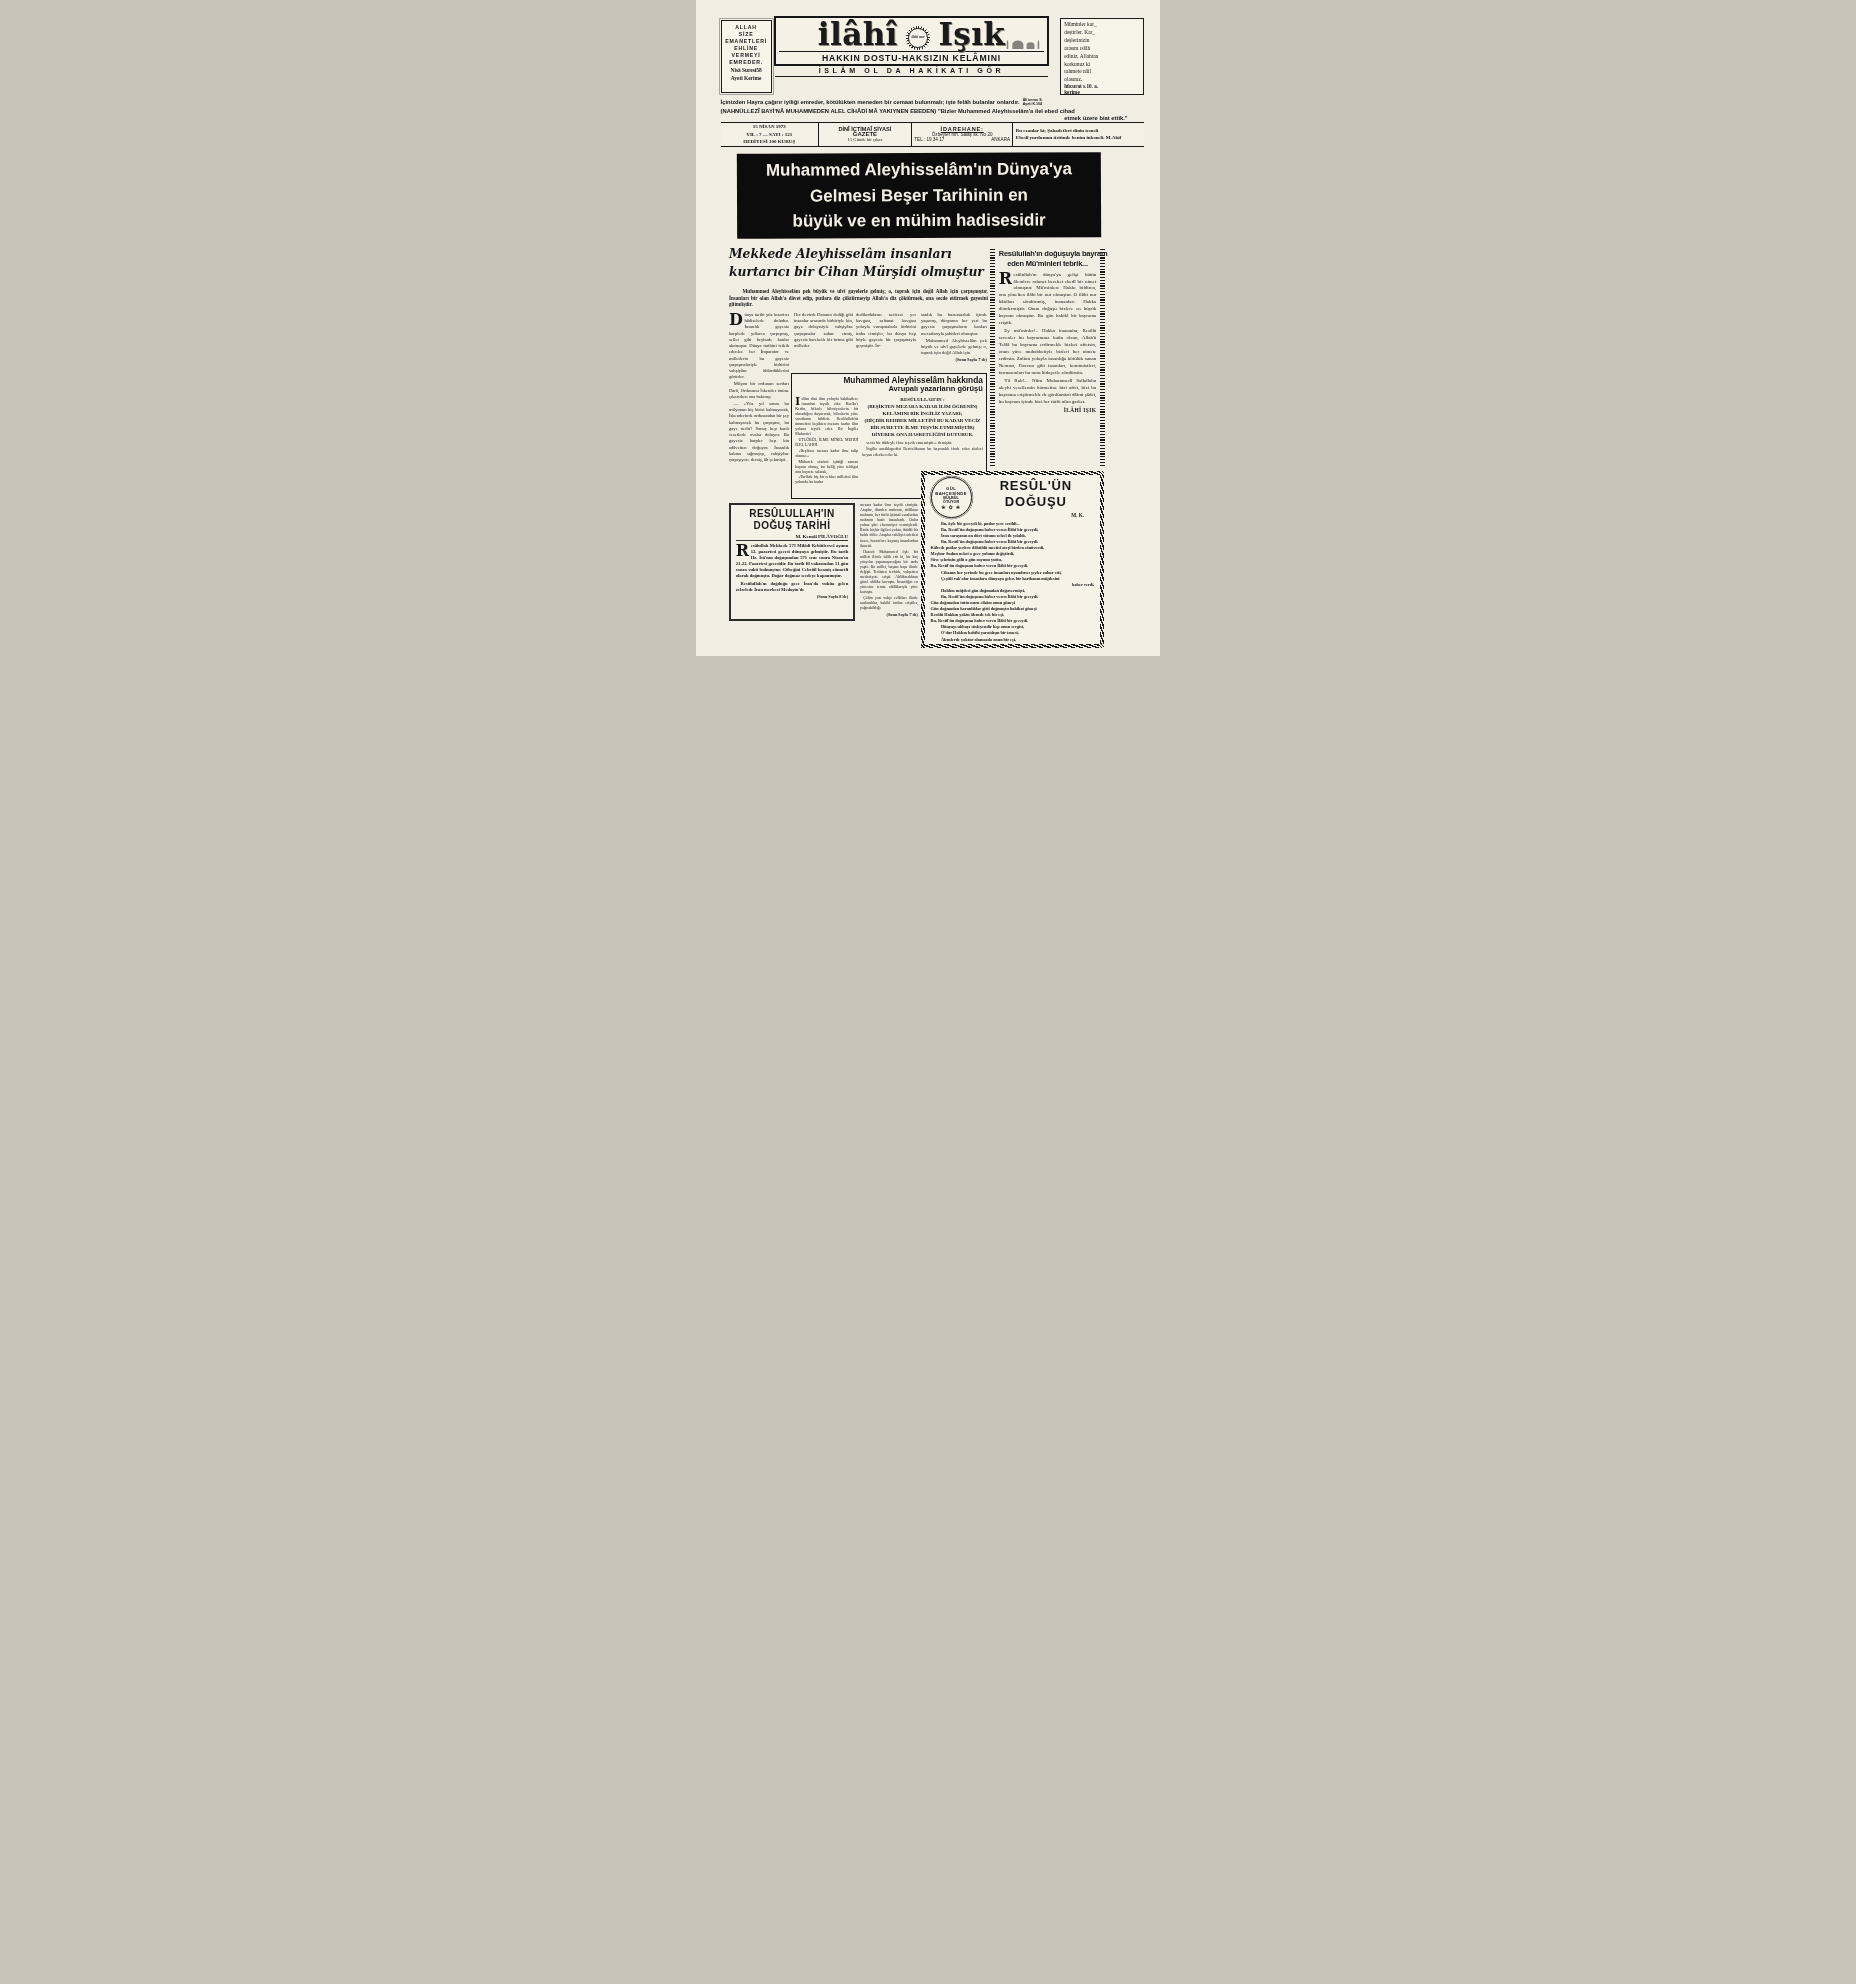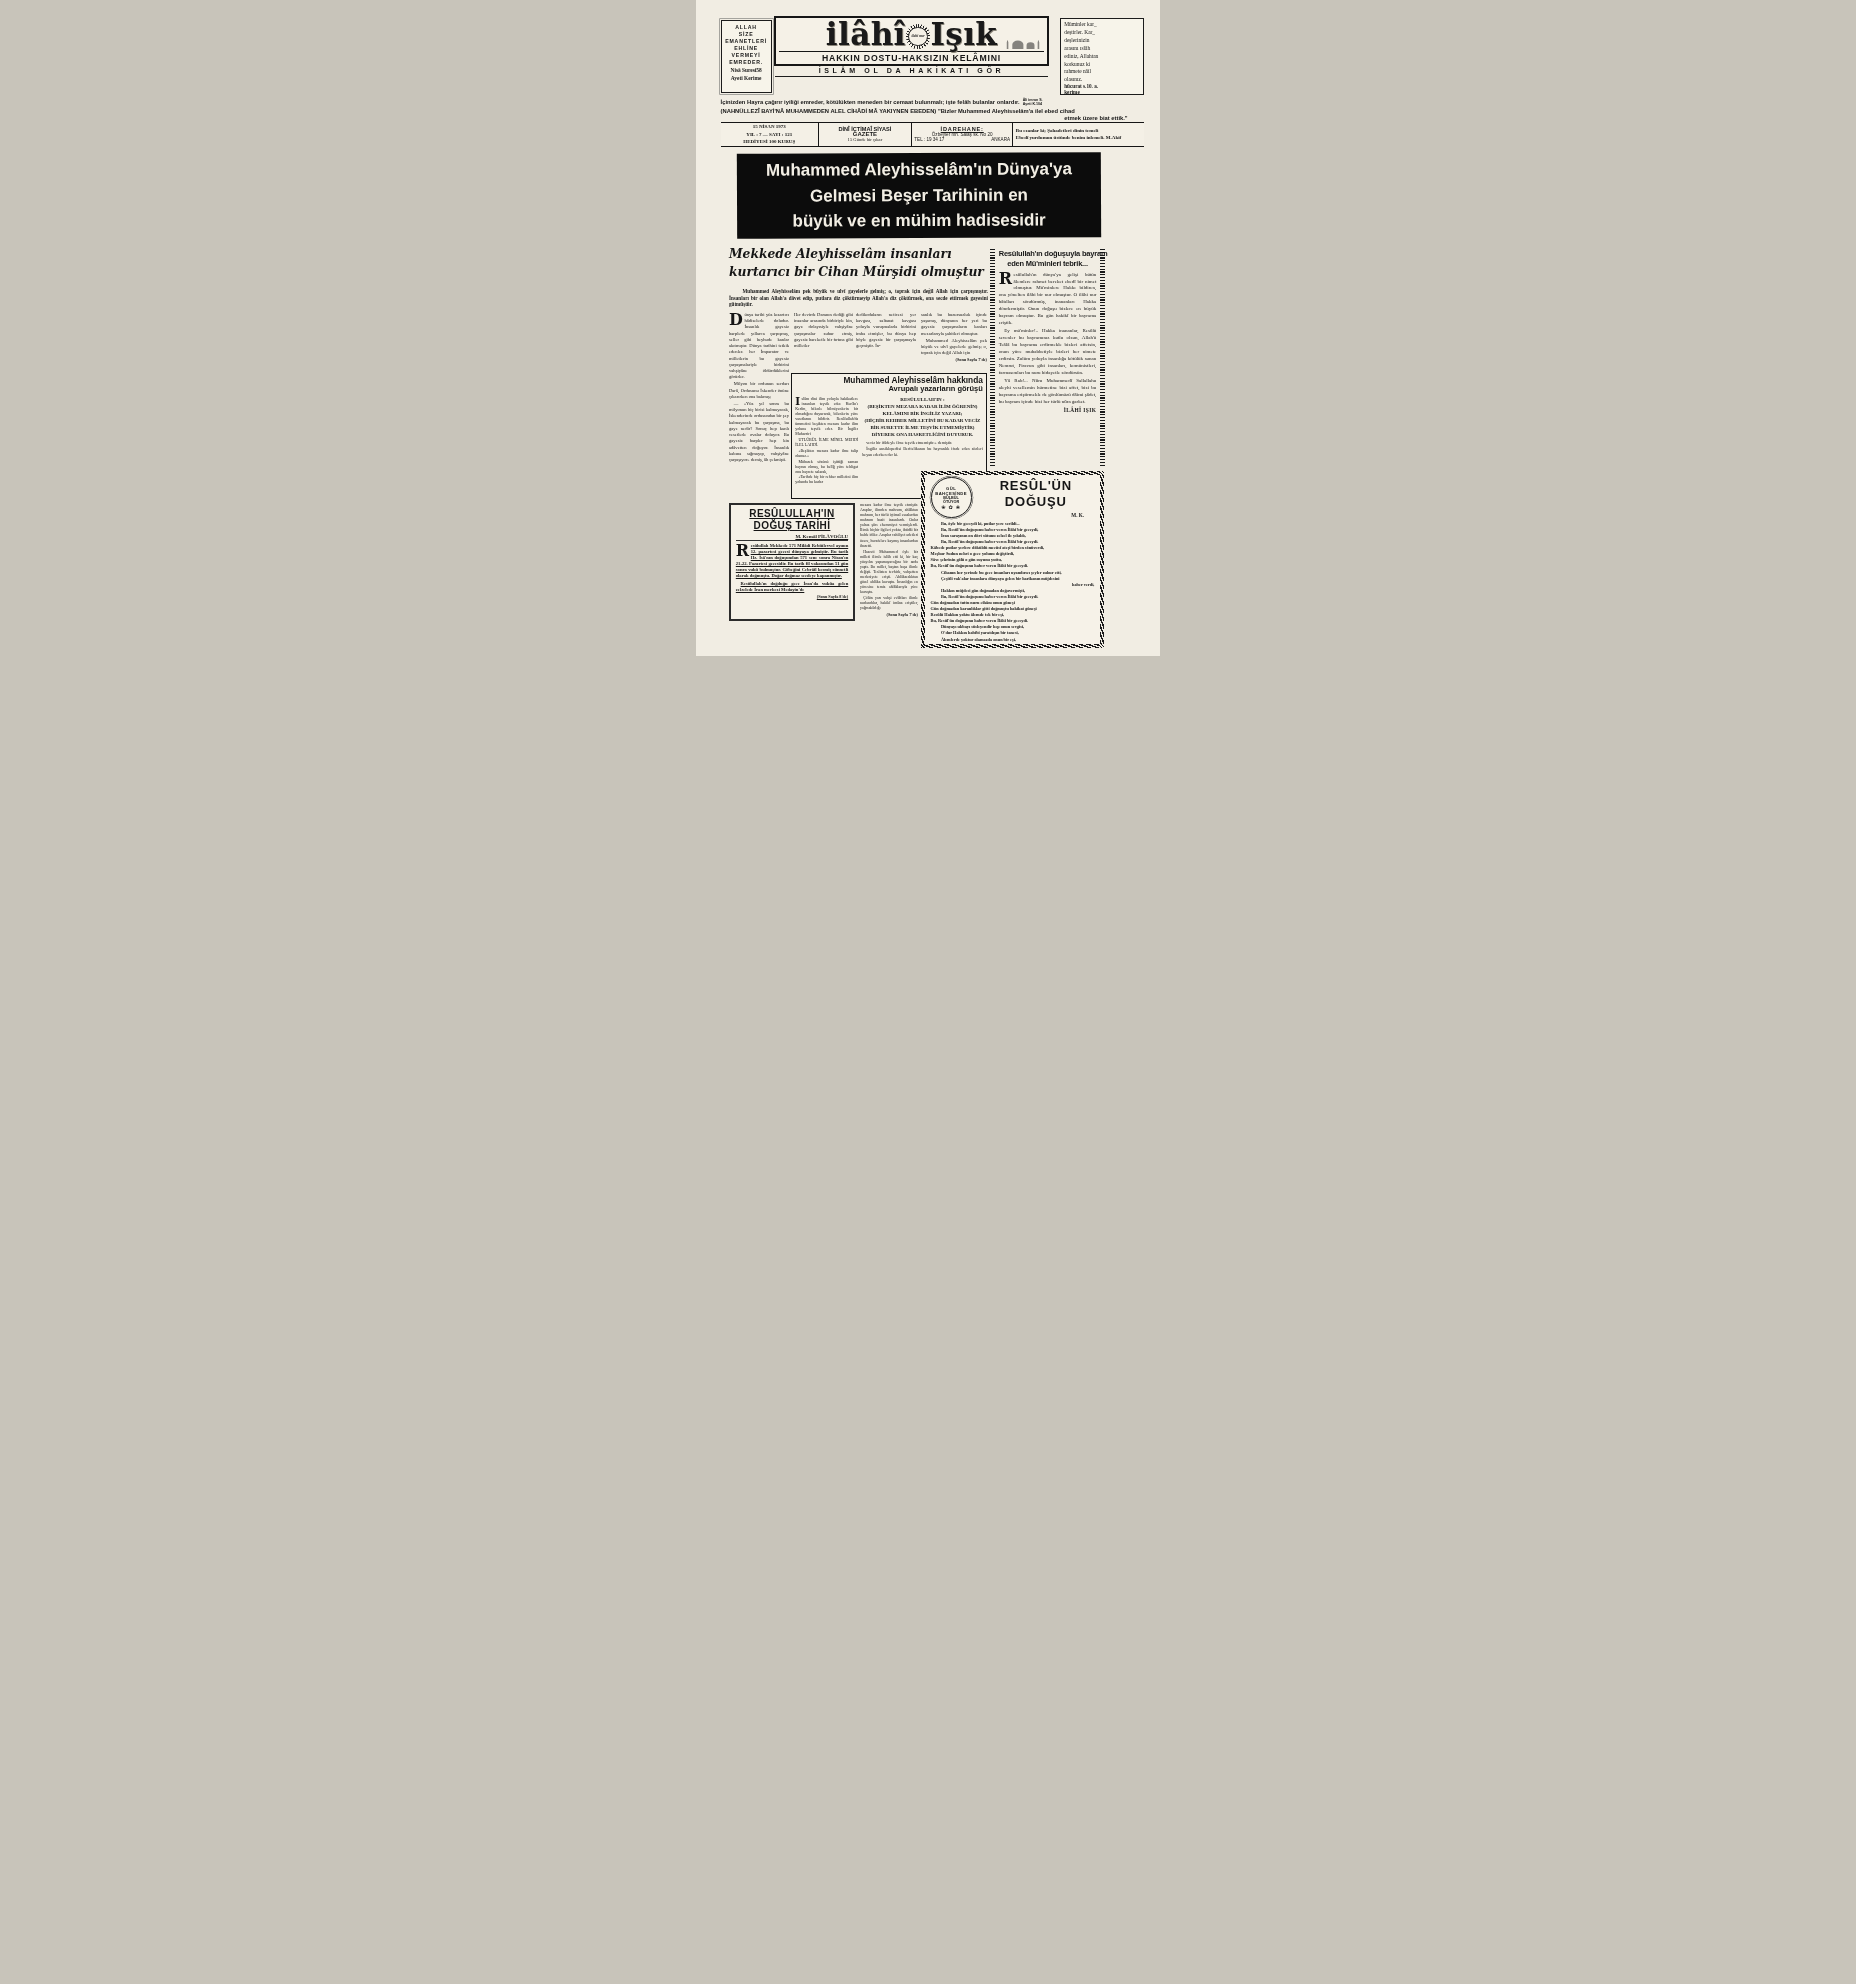--- a/index.html
+++ b/index.html
@@ -11,21 +11,21 @@
   .mast-left-box{position:absolute;left:24.6px;top:20px;width:51px;height:73px;
     border:1.2px solid #1c1c1c;box-shadow:0 0 0 1.2px #f1ede3,0 0 0 1.6px #555;
     background:#f7f4ea;text-align:center;padding:3.2px 0.8px 0.8px;}
   .mast-left-box .bx-line{font-family:"Liberation Sans",sans-serif;font-size:5.2px;font-weight:bold;
     letter-spacing:0.8px;line-height:1.35;}
   .mast-left-box .bx-ref{font-size:5.4px;font-weight:bold;line-height:1.25;margin-top:1.2px;}
 
   .mast-center{position:absolute;left:79px;top:16.7px;width:273px;}
   .logo-frame{border:1.2px solid #161616;outline:0.4px solid #161616;outline-offset:0.8px;
     background:#f5f1e7;padding:1.6px 3.2px 0;}
-  .logo-row{display:flex;align-items:center;justify-content:center;gap:0;position:relative;}
+  .logo-row{display:flex;align-items:flex-end;justify-content:center;gap:8px;position:relative;}
   .logo-word{font-family:"DejaVu Serif",serif;font-weight:bold;font-size:31px;line-height:1.0;
     letter-spacing:0.4px;color:#1a1a1a;text-shadow:0.8px 0.8px 0 #8d887c;}
   .sun{width:24.6px;height:24.6px;border-radius:50%;flex:0 0 auto;
     background:repeating-conic-gradient(#222 0 5deg,rgba(0,0,0,0) 5deg 14deg);
     display:flex;align-items:center;justify-content:center;margin-top:3.2px;}
   .sun-core{width:17.5px;height:17.5px;border-radius:50%;background:#f5f1e7;border:0.8px solid #222;
     display:flex;align-items:center;justify-content:center;font-size:3.6px;font-style:italic;
     font-weight:bold;text-align:center;line-height:1;}
   .mosque{position:absolute;right:2.4px;bottom:0.8px;opacity:.55;}
   .slogan-inner{border-top:1.6px solid #161616;margin-top:0.8px;text-align:center;
@@ -111,21 +111,21 @@
   .tebrik::after{right:0;}
   .tebrik-title{text-align:center;font-family:"Liberation Sans",sans-serif;font-weight:bold;
     font-size:7.5px;line-height:1.3;letter-spacing:-0.2px;white-space:nowrap;}
   .tebrik-body{margin-top:3.2px;font-size:5px;line-height:1.38;text-align:justify;}
   .tebrik-body p{margin:0 0 1.6px;text-indent:5.6px;}
   .tebrik-body p.first{text-indent:0;}
   .tebrik-sig{text-align:right;font-weight:bold;font-size:5.4px;letter-spacing:0.4px;}
 
   
   .birth-box{position:absolute;left:33px;top:503px;width:126px;height:118px;
-    border:2.8px double #2c2c2c;background:#f5f1e7;padding:3.2px 4.8px;overflow:hidden;text-decoration:underline;}
+    border:2.8px double #2c2c2c;background:#f5f1e7;padding:3.2px 4.8px;overflow:hidden;}
   .birth-title{text-align:center;font-family:"Liberation Sans",sans-serif;font-weight:bold;
     font-size:10px;line-height:1.2;letter-spacing:0.4px;}
   .birth-byline{text-align:right;font-weight:bold;font-size:5px;border-bottom:1.2px solid #333;
     padding-bottom:0.8px;margin:1.6px 0 2.4px;}
   .birth-body{font-size:4.6px;font-weight:bold;line-height:1.32;text-align:justify;}
   .birth-body p{margin:0 0 1.2px;text-indent:4.8px;}
   .birth-body p.first{text-indent:0;}
   .birth-note{text-align:right;font-weight:bold;font-size:4.2px;}
 
   

